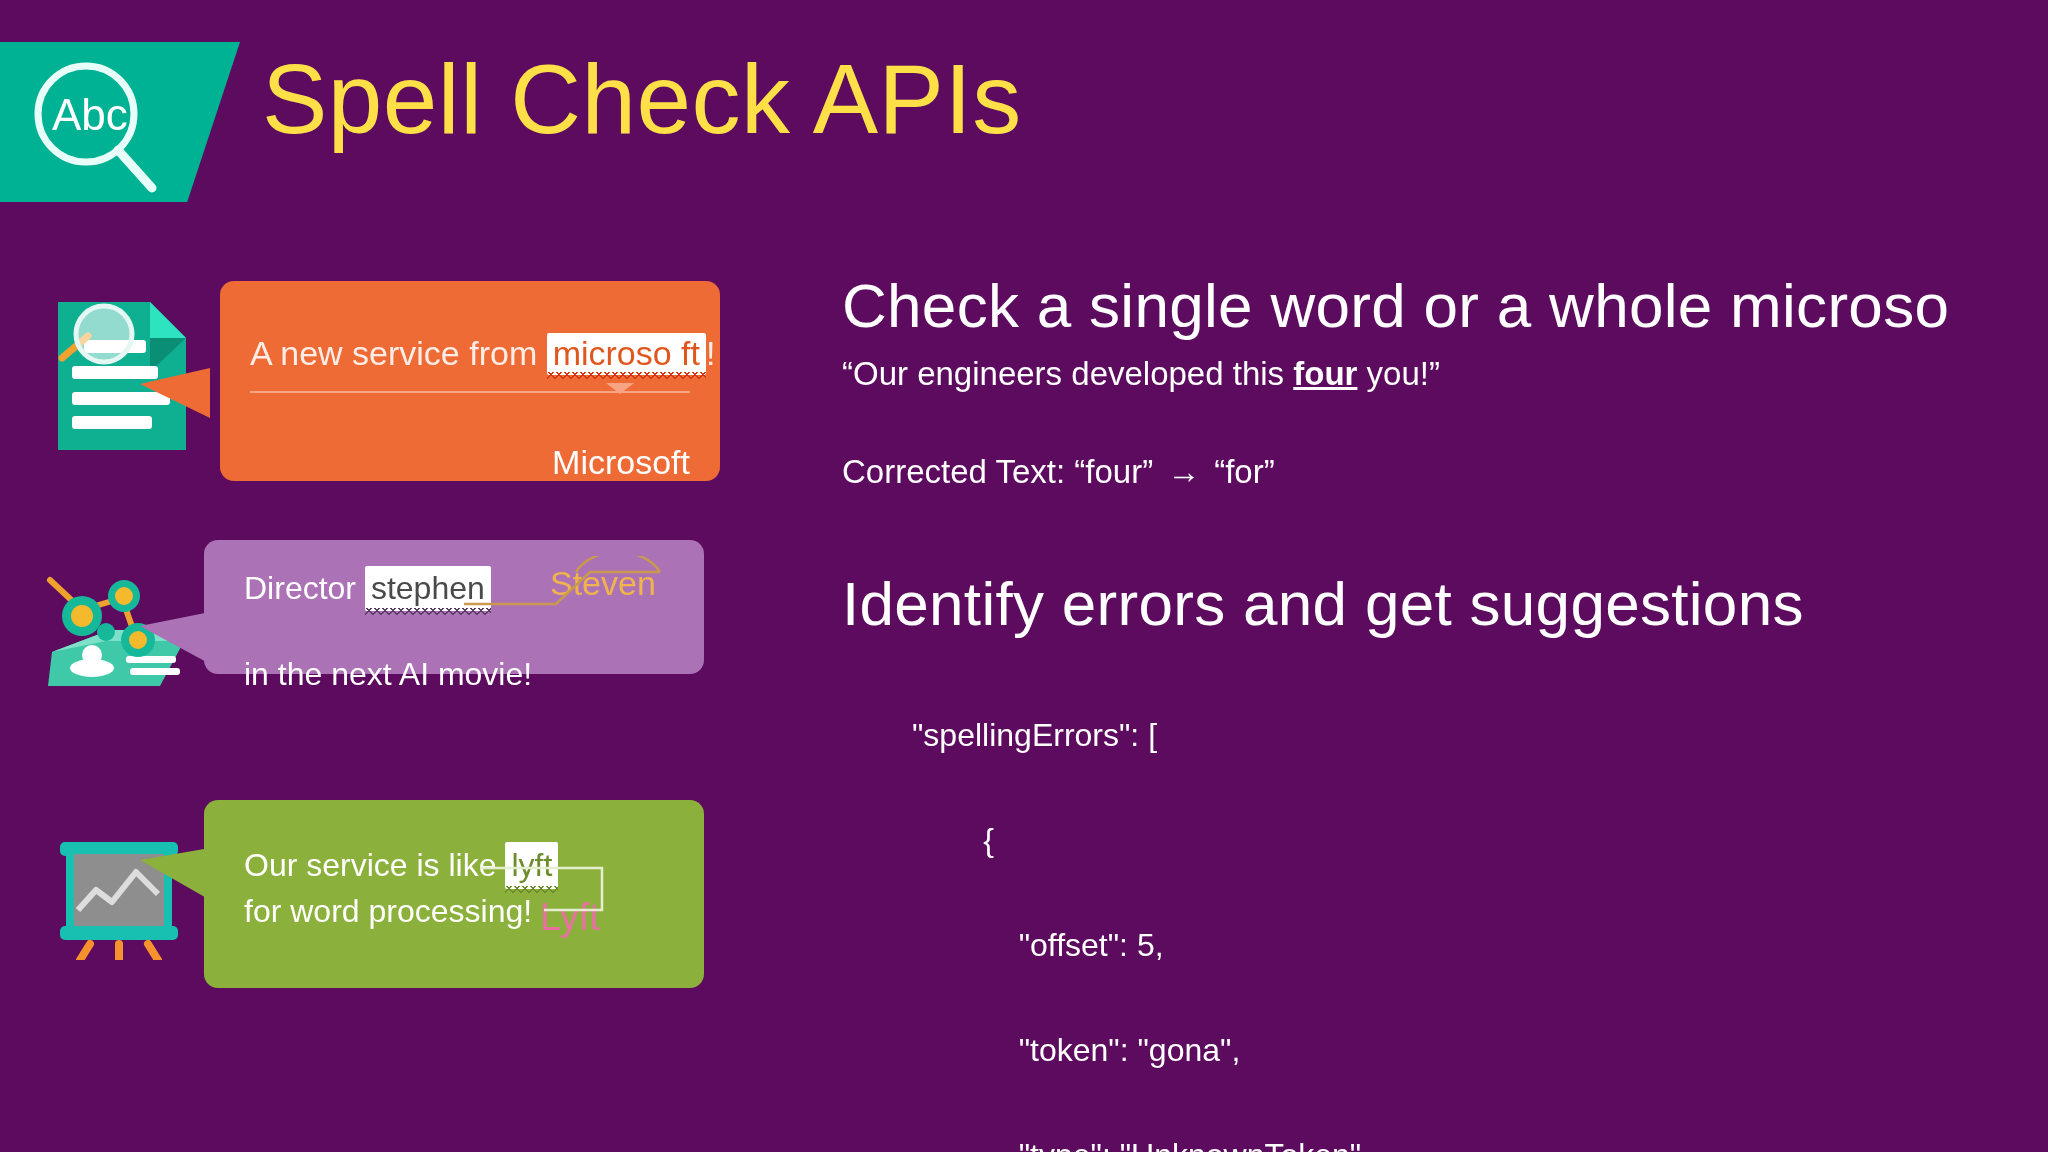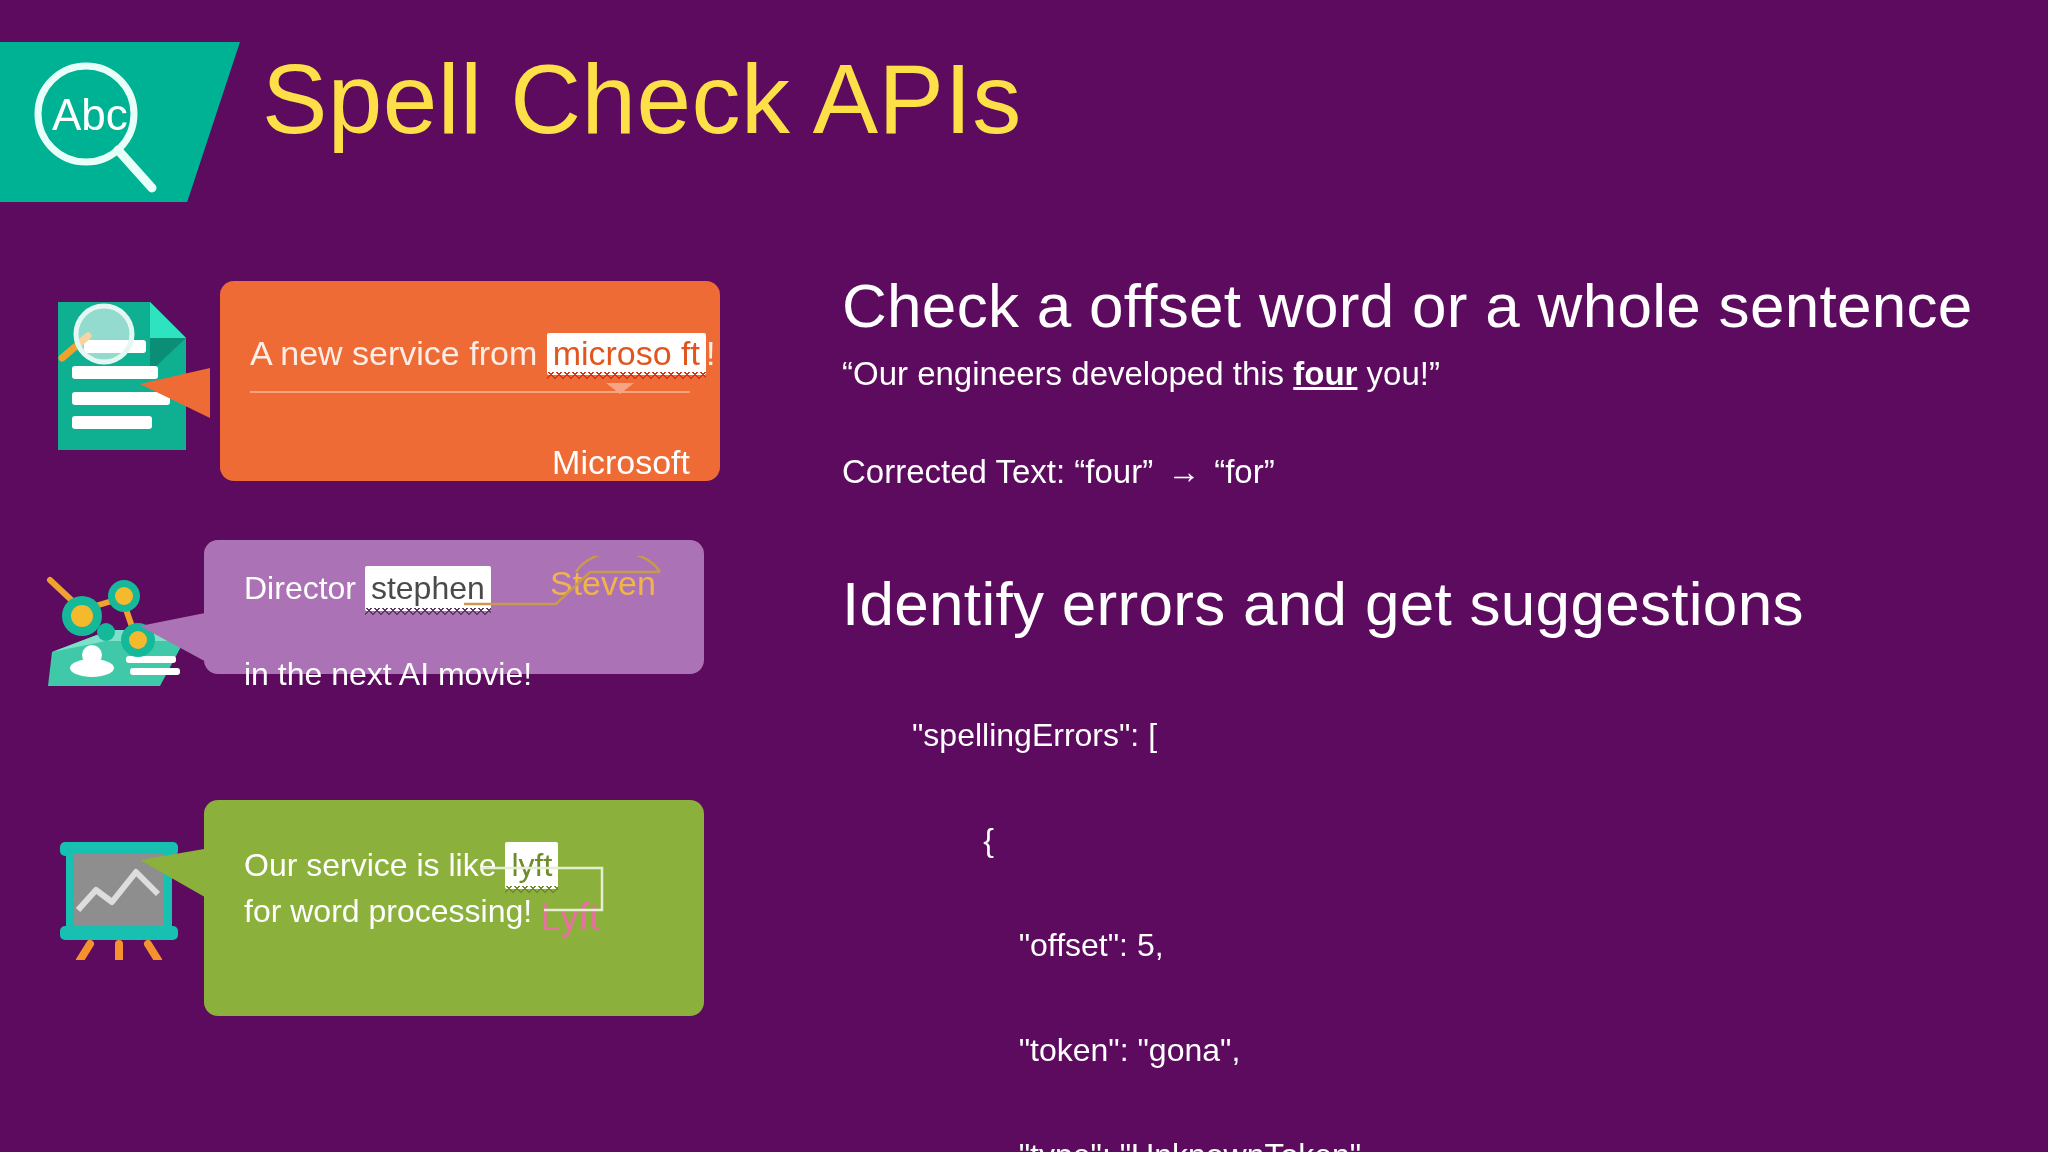--- a/index.html
+++ b/index.html
@@ -68,21 +68,21 @@
   .b2-text{
     position:absolute;left:40px;top:26px;width:440px;
     font-size:32px;color:#FFFFFF;line-height:1.32;
   }
   .b2-brand{
     position:absolute;left:346px;top:24px;
     font-size:34px;color:#F0B44B;
   }
 
   
-  .b3{left:204px;top:800px;width:500px;height:216px;background:#8CB03C;}
+  .b3{left:204px;top:800px;width:500px;height:188px;background:#8CB03C;}
   .b3-tail{
     left:140px;top:848px;
     border-top:12px solid transparent;
     border-bottom:40px solid transparent;
     border-right:70px solid #8CB03C;
   }
   .b3-text{
     position:absolute;left:40px;top:42px;width:440px;
     font-size:32px;color:#FFFFFF;line-height:1.38;
   }
@@ -209,21 +209,21 @@
   </svg>
   <div class="bubble b3">
     <div class="b3-text"><span>Our service is like </span><span class="chip green"><span>lyft</span><span class="squiggle olive"></span></span><br><span>for word processing!</span></div>
     <div class="b3-brand">Lyft</div>
     <svg style="position:absolute;left:276px;top:56px;width:200px;height:68px;" viewBox="0 0 200 68">
       <path d="M0 12 H122 V54 H64" fill="none" stroke="#E4EFD2" stroke-width="2.5"></path>
     </svg>
   </div>
   <div class="bubble-tail b3-tail"></div>
 
-  <div class="h-big" style="left:842px;top:270px;">Check a offset word or a whole sentence</div>
+  <div class="h-big" style="left:842px;top:270px;">Check a single word or a whole microso</div>
 
   <div class="body-line" style="left:842px;top:453px;"><span>Corrected Text: “four”</span><span style="padding:0 14px;">→</span><span>“for”</span></div>
 
   <div class="body-line" style="left:842px;top:355px;"><span>“Our engineers developed this </span><u class="bold">four</u><span> you!”</span></div>
 
   <div class="h-big" style="left:842px;top:568px;">Identify errors and get suggestions</div>
 
   <div class="code" style="left:912px;top:655px;">
     <div>"spellingErrors": [</div>
     <div>        {</div>

